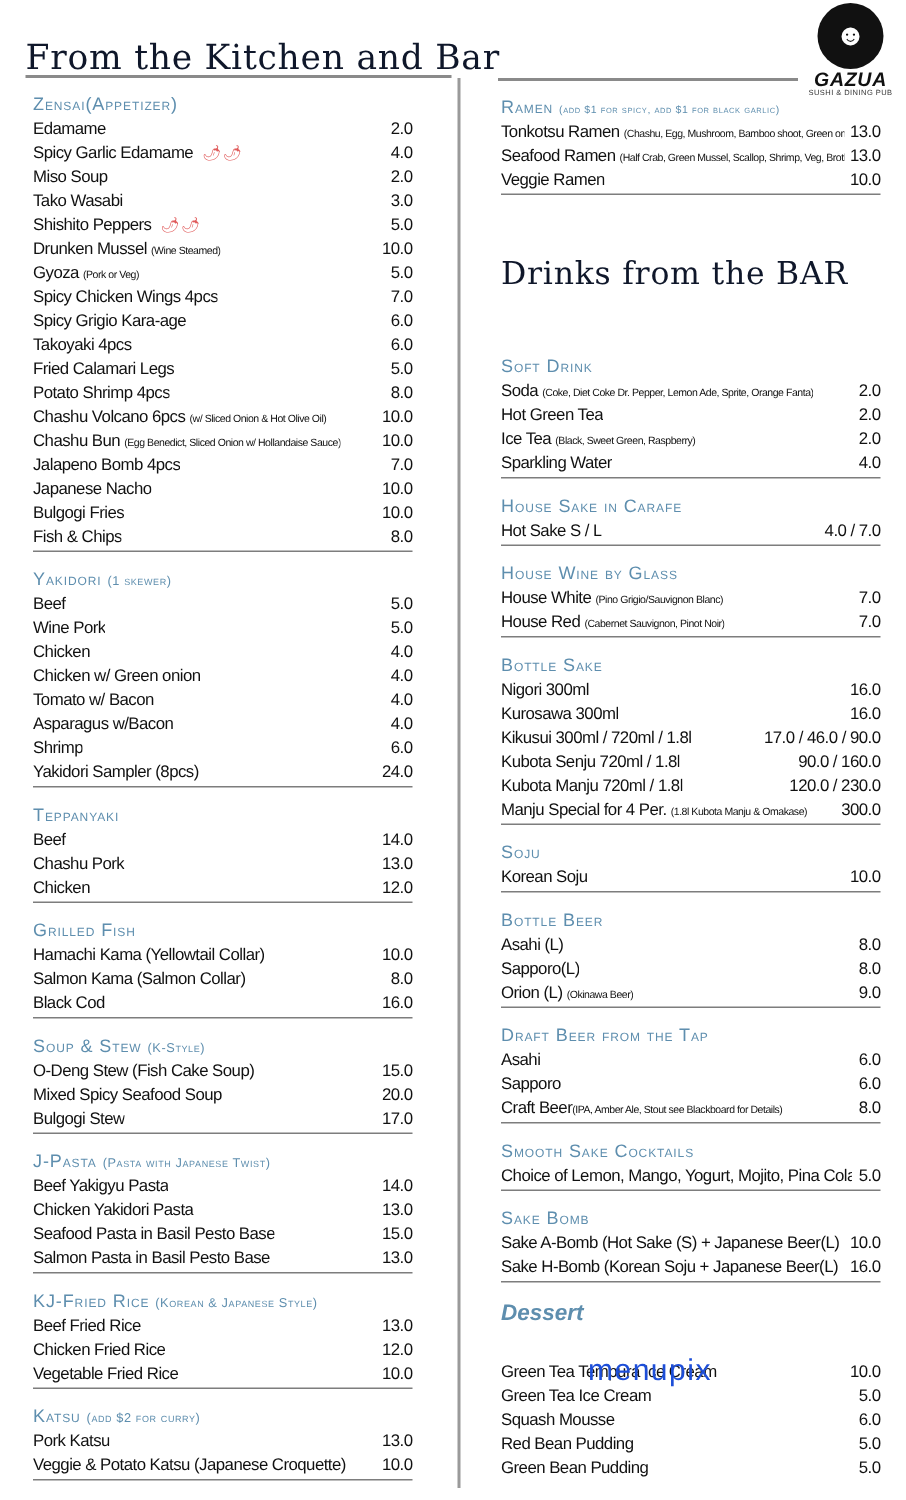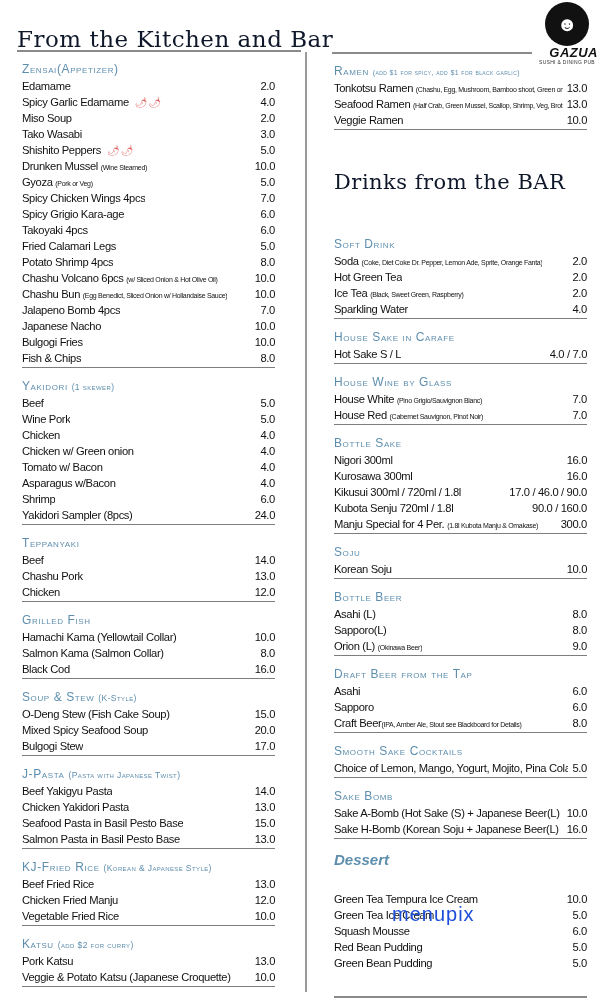--- a/index.html
+++ b/index.html
@@ -74,21 +74,21 @@
     font-size: 20px; color: #1d4ed8; letter-spacing: 1px;
   }
 
   .logo { position: absolute; left: 536px; top: 2px; width: 62px; height: 70px; }
   .logo .face {
     width: 44px; height: 44px; border-radius: 50%;
     background: #111; margin: 0 auto;
     display: flex; align-items: center; justify-content: center;
     color: #fff; font-size: 20px;
   }
-  .logo .brand { text-align: right; font-weight: bold; font-style: italic; font-size: 13px; line-height: 13px; color: #111; letter-spacing: 0.5px; }
+  .logo .brand { text-align: center; font-weight: bold; font-style: italic; font-size: 13px; line-height: 13px; color: #111; letter-spacing: 0.5px; }
   .logo .tag { text-align: center; font-size: 5px; line-height: 6px; color: #333; letter-spacing: 0.3px; }
 </style>
 </head>
 <body>
 
 <div class="script-title" id="title-left">From the Kitchen and Bar</div>
 <div class="rule-top" id="rule-left-top"></div>
 <div class="rule-top" id="rule-right-top"></div>
 <div class="vdivider"></div>
 
@@ -286,21 +286,21 @@
       </div>
     </div>
     <div class="section">
       <div class="sec-head"><span>KJ-Fried Rice </span><span class="sub">(Korean &amp; Japanese Style)</span></div>
       <div class="items">
         <div class="row">
           <span class="name"><span>Beef Fried Rice</span><span class="note"></span></span>
           <span class="price">13.0</span>
         </div>
         <div class="row">
-          <span class="name"><span>Chicken Fried Manju</span><span class="note"></span></span>
+          <span class="name"><span>Chicken Fried Rice</span><span class="note"></span></span>
           <span class="price">12.0</span>
         </div>
         <div class="row">
           <span class="name"><span>Vegetable Fried Rice</span><span class="note"></span></span>
           <span class="price">10.0</span>
         </div>
       </div>
     </div>
     <div class="section">
       <div class="sec-head"><span>Katsu </span><span class="sub">(add $2 for curry)</span></div>
@@ -391,20 +391,24 @@
             <span class="name"><span>Kurosawa  300ml</span><span class="note"></span></span>
             <span class="price">16.0</span>
           </div>
           <div class="row">
             <span class="name"><span>Kikusui  300ml / 720ml / 1.8l</span><span class="note"></span></span>
             <span class="price">17.0 / 46.0 / 90.0</span>
           </div>
           <div class="row">
             <span class="name"><span>Kubota Senju 720ml / 1.8l</span><span class="note"></span></span>
             <span class="price">90.0 / 160.0</span>
+          </div>
+          <div class="row">
+            <span class="name"><span>Kubota Manju 720ml / 1.8l</span><span class="note"></span></span>
+            <span class="price">120.0 / 230.0</span>
           </div>
           <div class="row">
             <span class="name"><span>Manju Special for 4 Per. </span><span class="note">(1.8l Kubota Manju &amp; Omakase)</span></span>
             <span class="price">300.0</span>
           </div>
         </div>
       </div>
       <div class="section">
         <div class="sec-head"><span>Soju</span><span class="sub"></span></div>
         <div class="items">

